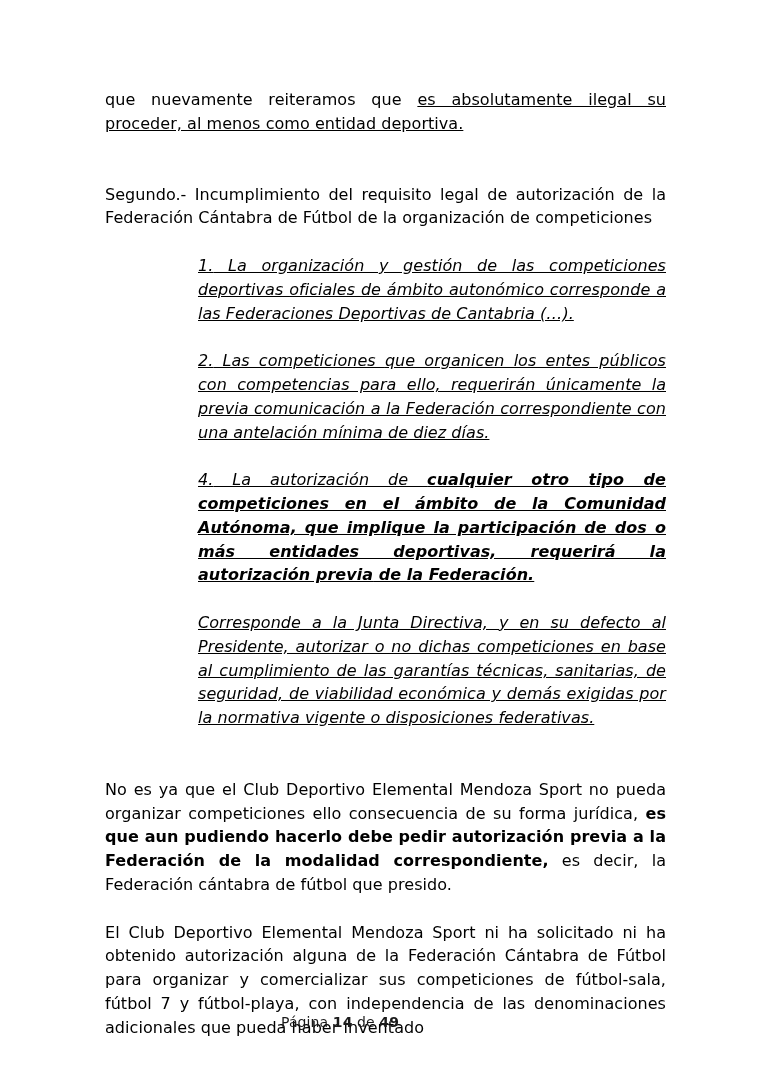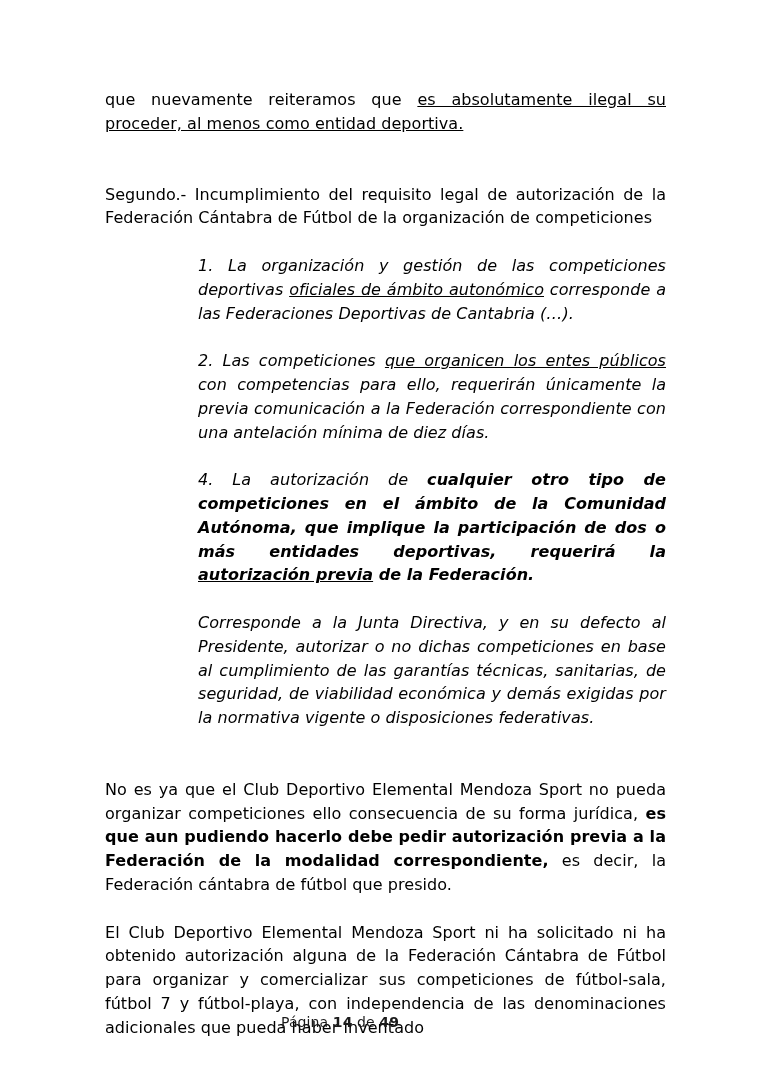--- a/index.html
+++ b/index.html
@@ -47,20 +47,21 @@
     font-weight: normal;
     text-align: justify;
   }
   .indented {
     margin-left: 93px;
     width: 468px;
     font-style: italic;
   }
   .indented p {
     font-style: italic;
+    text-decoration: underline;
   }
   .u { text-decoration: underline; }
   .b { font-weight: bold; }
   .bi { font-weight: bold; font-style: italic; }
 
   .footer {
     position: absolute;
     left: 0;
     top: 1016px;
     width: 680px;

